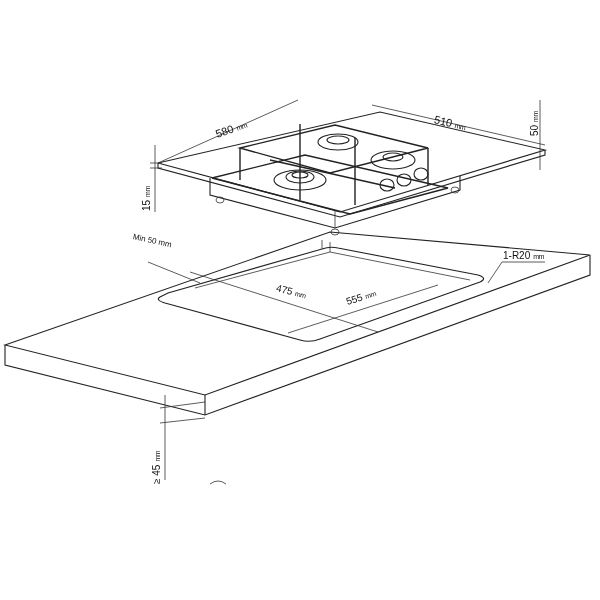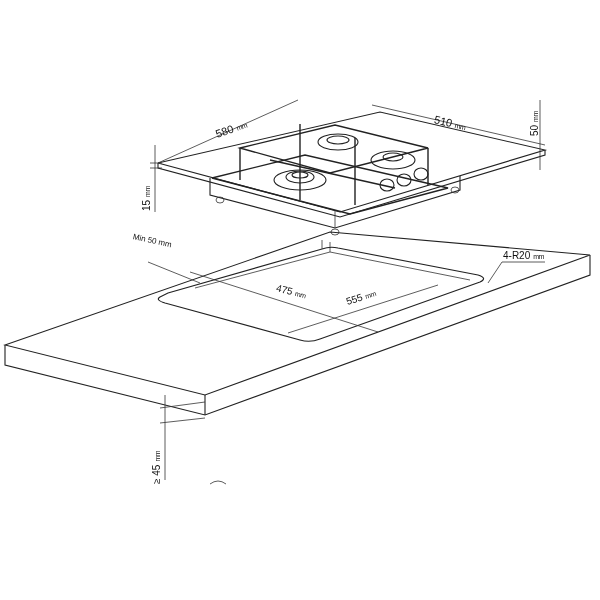--- a/index.html
+++ b/index.html
@@ -97,19 +97,19 @@
     <span>15</span><span class="u">mm</span>
   </div>
   <div class="lbl" style="left:132px;top:232px;transform:rotate(12deg);font-size:8px;">Min 50 mm</div>
   <div class="lbl" style="left:275px;top:282px;transform:rotate(14deg);font-size:10px;">
     <span>475</span><span class="u">mm</span>
   </div>
   <div class="lbl" style="left:348px;top:296px;transform:rotate(-18deg);font-size:10px;">
     <span>555</span><span class="u">mm</span>
   </div>
   <div class="lbl" style="left:503px;top:250px;font-size:10px;">
-    <span>4-R20</span><span class="u">mm</span>
+    <span>1-R20</span><span class="u">mm</span>
   </div>
   <div class="lbl" style="left:162px;top:473px;transform:rotate(-90deg);font-size:10px;">
     <span>≥</span>
     <span>45</span><span class="u">mm</span>
   </div>
 </div>
 
 </body></html>

